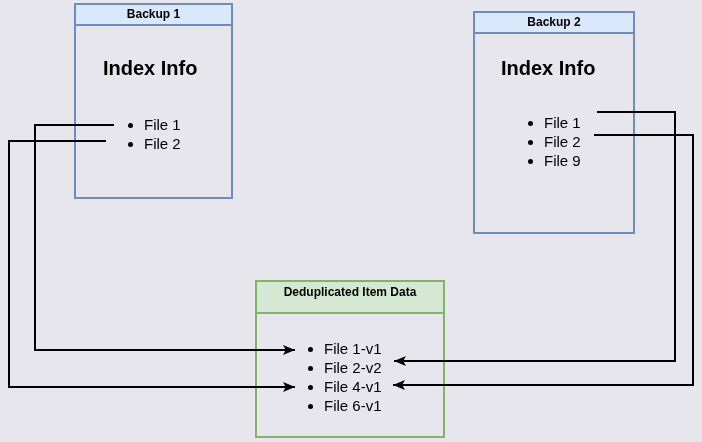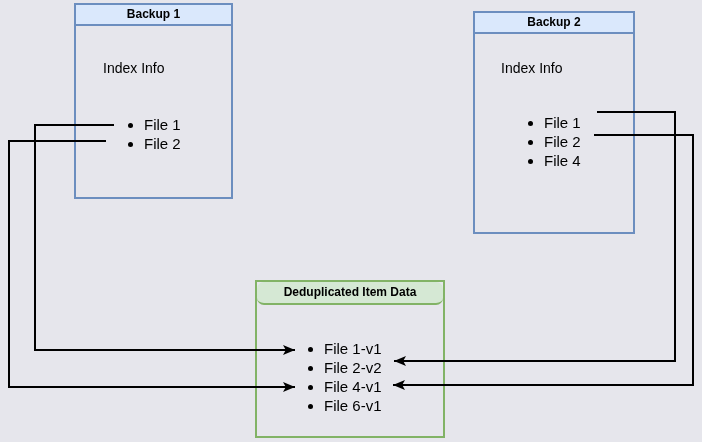--- a/index.html
+++ b/index.html
@@ -32,23 +32,24 @@
     text-align: center;
     line-height: 19px;
     height: 21px;
   }
   .node.green .node-header {
     background: #d5e8d4;
     border-bottom-color: #82b366;
   }
   .body-label {
     position: absolute;
-    font-size: 14px;
+    font-size: 20px;
     line-height: 19px;
     white-space: nowrap;
+    font-weight: bold;
   }
   ul.file-list {
     position: absolute;
     margin: 0;
     padding: 0 0 0 17px;
     list-style: disc outside;
   }
   ul.file-list li {
     font-size: 15px;
     line-height: 19px;
@@ -80,26 +81,26 @@
       <li>File 2</li>
     </ul>
   </div>
 
   <div class="node" style="left:473px; top:11px; width:162px; height:223px;">
     <div class="node-header">Backup 2</div>
     <div class="body-label" style="left:26px; top:46px;">Index Info</div>
     <ul class="file-list" style="left:52px; top:100px;">
       <li>File 1</li>
       <li>File 2</li>
-      <li>File 4</li>
+      <li>File 9</li>
     </ul>
   </div>
 
   <div class="node green" style="left:255px; top:280px; width:190px; height:158px;">
-    <div class="node-header" style="height:23px; line-height:21px;border-radius:7px;">Deduplicated Item Data</div>
+    <div class="node-header" style="height:32px; line-height:21px;">Deduplicated Item Data</div>
     <ul class="file-list" style="left:50px; top:57px;text-align:center;">
       <li>File 1-v1</li>
       <li>File 2-v2</li>
       <li>File 4-v1</li>
       <li>File 6-v1</li>
     </ul>
   </div>
 
   <svg class="wires" viewBox="0 0 702 442">
     <defs>

